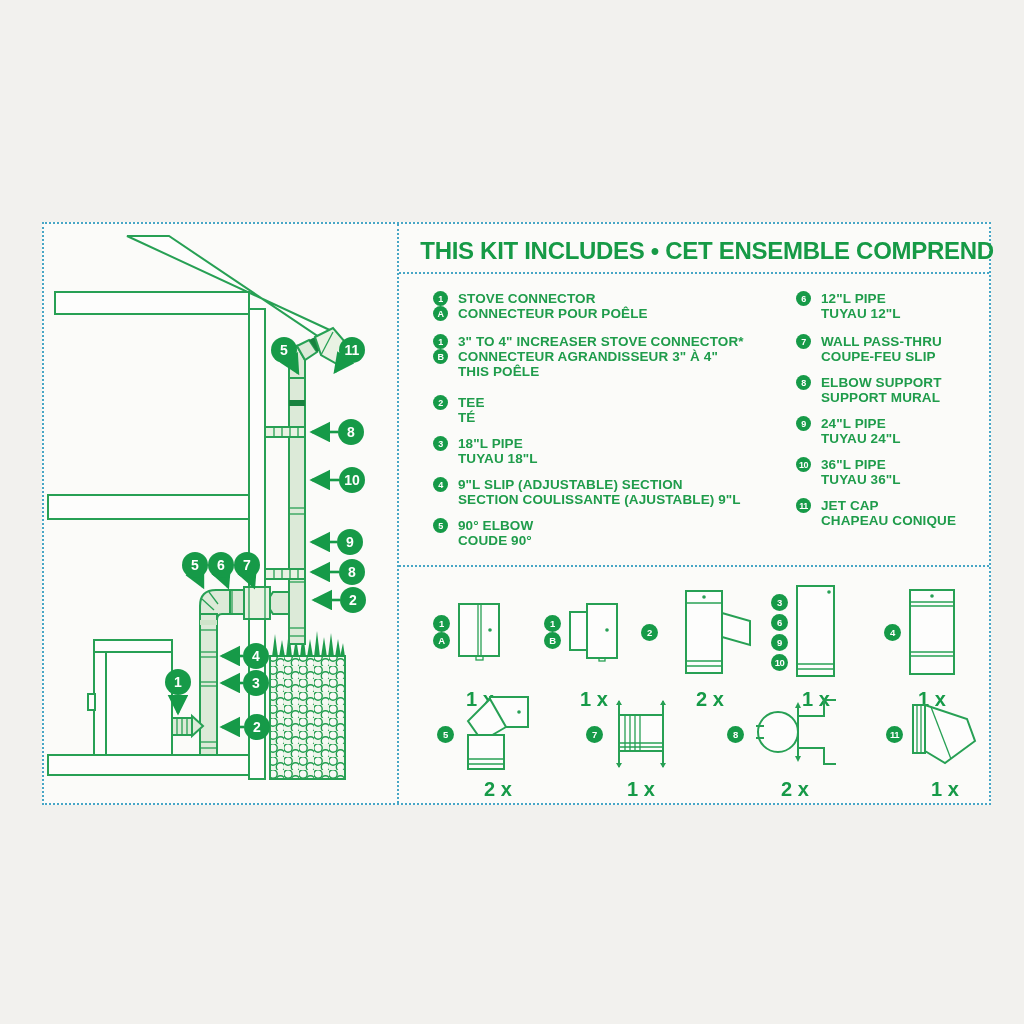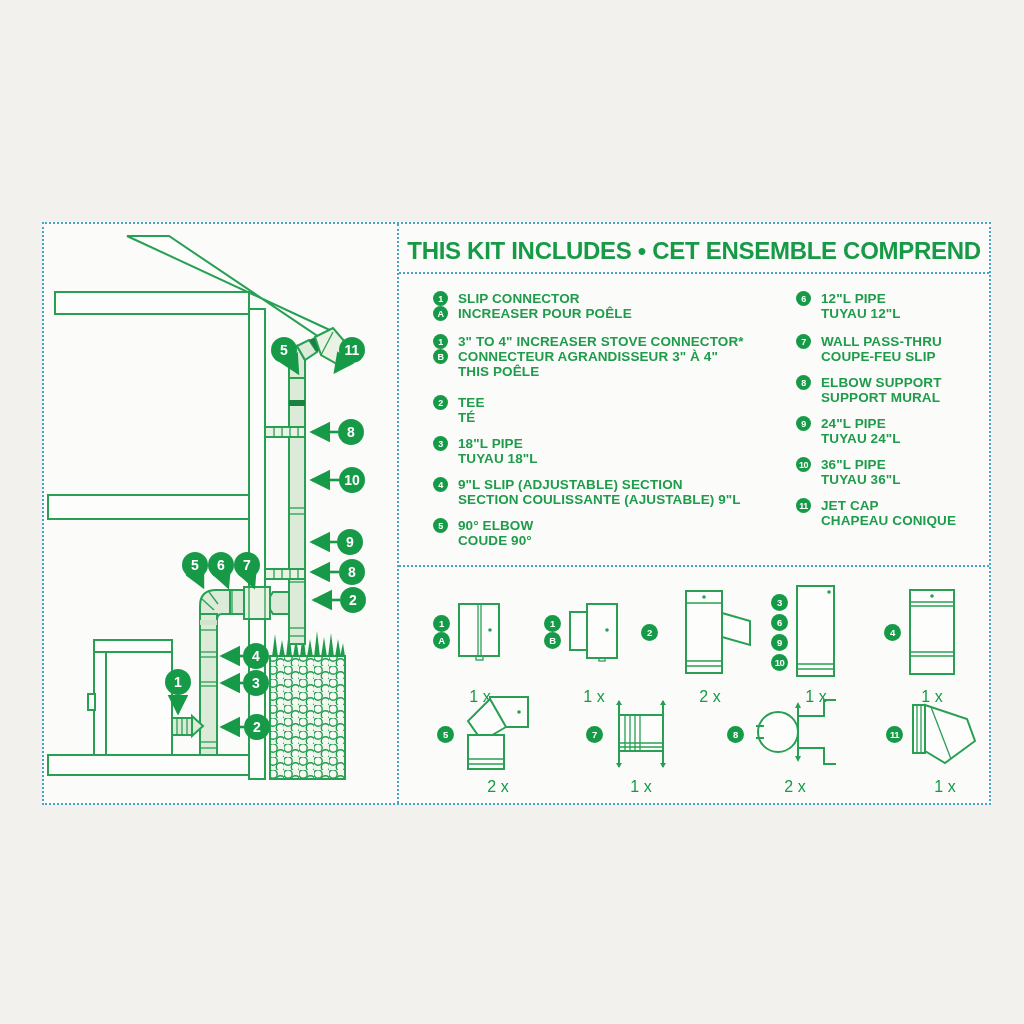--- a/index.html
+++ b/index.html
@@ -11,37 +11,37 @@
   }
   .card{
     position:absolute;left:42px;top:222px;width:949px;height:583px;
     box-sizing:border-box;border:2px dotted #47a6c6;background:#fbfbf9;
   }
   .vdiv{position:absolute;left:353px;top:0;bottom:0;width:0;border-left:2px dotted #47a6c6;}
   .hdiv{position:absolute;left:355px;right:0;height:0;border-top:2px dotted #47a6c6;}
   .hdiv1{top:48px;} .hdiv2{top:341px;}
   .right{position:absolute;left:355px;top:0;width:590px;height:579px;}
   .hdr{
-    position:absolute;left:0;top:7px;width:100%;height:40px;line-height:40px;
+    position:absolute;left:13px;top:7px;width:100%;height:40px;line-height:40px;
     text-align:center;font-weight:bold;font-size:24px;color:#169a46;letter-spacing:-0.3px;
   }
   .li{position:absolute;display:flex;align-items:flex-start;}
   .bstack{display:flex;flex-direction:column;align-items:center;gap:0px;flex:none;}
   .bdg{
     background:#169a48;color:#fff;border-radius:50%;
     display:flex;align-items:center;justify-content:center;
     font-weight:bold;flex:none;
   }
   .b15{width:15px;height:15px;font-size:9px;letter-spacing:-0.5px;}
   .b17{width:17px;height:17px;font-size:9.5px;letter-spacing:-0.5px;}
   .ltext{margin-left:10px;color:#1f9c4b;font-weight:bold;font-size:13.5px;line-height:15px;letter-spacing:0.1px;}
   .cell{position:absolute;}
   .crow{display:flex;align-items:center;gap:8px;}
   .r1 .crow{height:96px;} .r2 .crow{height:72px;}
-  .qty{margin-left:25px;margin-top:8px;text-align:center;color:#169a48;font-weight:normal;font-size:16px;}
+  .qty{margin-left:25px;margin-top:8px;text-align:center;color:#169a48;font-weight:bold;font-size:20px;}
   svg .ln{stroke:#27a054;stroke-width:2;fill:none;}
   svg .wh{fill:#fdfdfc;stroke:#27a054;stroke-width:2;}
   svg .pp{fill:#dcead8;stroke:#27a054;stroke-width:2;}
   svg .pl{fill:#e9f2e3;stroke:#27a054;stroke-width:2;}
   svg .dk{fill:#18823f;stroke:none;}
   svg .thin{stroke:#27a054;stroke-width:1.3;fill:none;}
   svg text.bt{fill:#fff;font-weight:bold;font-size:14px;font-family:"Liberation Sans","DejaVu Sans",sans-serif;text-anchor:middle;}
 </style>
 </head>
 <body>
@@ -250,22 +250,22 @@
 
   <div class="right">
     <div class="hdr">THIS KIT INCLUDES • CET ENSEMBLE COMPREND</div>
 
     <div class="li" style="left:34px;top:67px">
       <div class="bstack">
         <span class="bdg b15">1</span>
         <span class="bdg b15">A</span>
       </div>
       <div class="ltext">
-          <div>SLIP CONNECTOR</div>
-          <div>INCREASER POUR POÊLE</div>
+          <div>STOVE CONNECTOR</div>
+          <div>CONNECTEUR POUR POÊLE</div>
         </div>
     </div>
     <div class="li" style="left:34px;top:110px">
       <div class="bstack">
         <span class="bdg b15">1</span>
         <span class="bdg b15">B</span>
       </div>
       <div class="ltext">
           <div>3" TO 4" INCREASER STOVE CONNECTOR*</div>
           <div>CONNECTEUR AGRANDISSEUR 3" À 4"</div>

